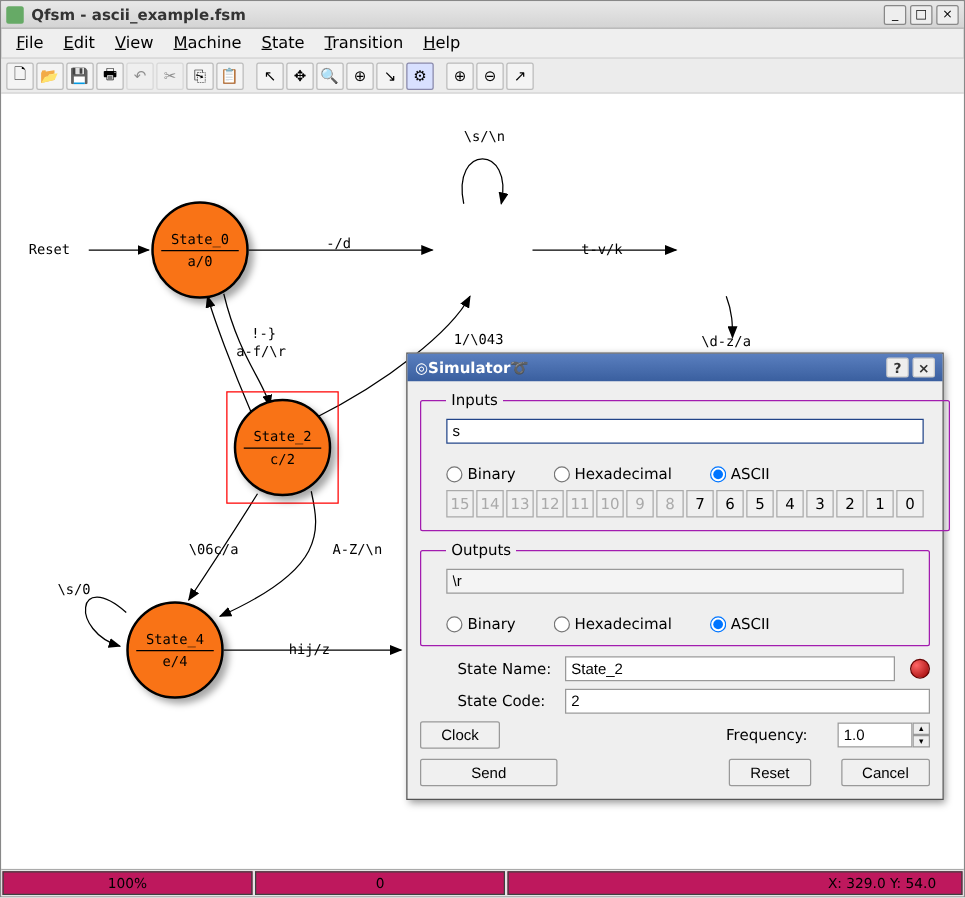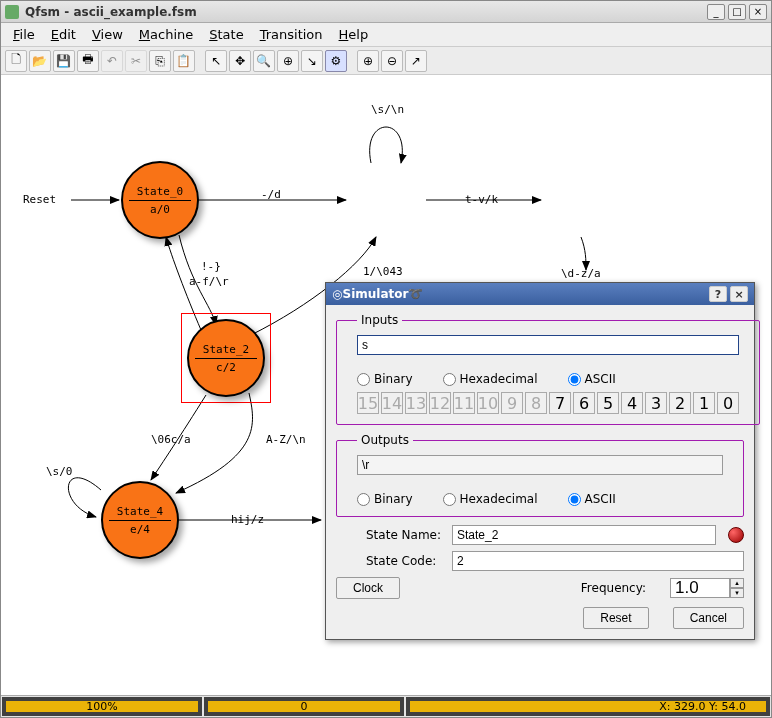--- a/index.html
+++ b/index.html
@@ -17,45 +17,45 @@
 .tool.disabled { opacity: .4; }
 .tool.sep { width: 6px; border: none; background: transparent; }
 .tool.active { background: #d8e0ff; border-color: #88a; }
 .canvas { flex: 1; background: #fff; position: relative; overflow: hidden; }
 .state { position: absolute; width: 78px; height: 78px; border: 2px solid #000; border-radius: 50%; background: #f97316; box-shadow: 4px 4px 6px rgba(0,0,0,.35); display: flex; flex-direction: column; align-items: center; justify-content: center; font-family: monospace; font-size: 11px; }
 .state .nm { border-bottom: 1px solid #000; padding: 0 8px 2px; }
 .state .out { padding-top: 2px; }
 .selbox { position: absolute; border: 1px solid red; }
 .tlabel { position: absolute; font-family: monospace; font-size: 11px; color: #000; }
 .statusbar { height: 22px; border-top: 1px solid #aaa; display: flex; background: #e4e4e4; }
-.stat { border: 4px solid #404040; background: #eab308; padding: 2px 8px; font-size: 11px; margin: 1px; display: flex; align-items: center; justify-content: center; }
+.stat { border: 1px solid #404040; background: #be185d; padding: 2px 8px; font-size: 11px; margin: 1px; display: flex; align-items: center; justify-content: center; }
 .stat.s1 { width: 200px; } .stat.s2 { width: 200px; } .stat.s3 { flex: 1; justify-content: flex-end; padding-right: 20px; }
 svg.edges { position: absolute; inset: 0; width: 100%; height: 100%; pointer-events: none; }
 .dialog { position: absolute; left: 325px; top: 282px; width: 430px; background: #efefef; border: 1px solid #555; box-shadow: 2px 2px 6px rgba(0,0,0,.4); }
 .dlg-title { background: linear-gradient(#5a7fbf,#3a5f9f); color: #fff; height: 22px; display: flex; align-items: center; padding: 0 6px; font-size: 12px; font-weight: bold; }
 .dlg-title .spacer { flex: 1; }
 .dlg-title .dbtn { width: 18px; height: 16px; border: 1px solid #ccc; background: #eee; color: #333; margin-left: 3px; display: flex; align-items: center; justify-content: center; font-size: 11px; border-radius: 2px; }
 .dlg-body { padding: 8px 10px 10px; }
 fieldset { border: 1px solid #a21caf; border-radius: 2px; margin-bottom: 8px; padding: 8px 20px 10px; }
 legend { font-size: 12px; padding: 0 4px; }
 .txtfield { width: 100%; border: 1px solid #999; background: #fff; height: 20px; padding: 2px 4px; font-size: 12px; }
 .txtfield.readonly { background: #f4f4f4; }
 .radio-row { display: flex; gap: 30px; margin-top: 17px; font-size: 12px; align-items: center; }
 .radio-row label { display: flex; align-items: center; gap: 4px; }
 .bits { display: flex; gap: 2px; margin-top: 6px; }
-.bit { width: 22px; height: 22px; border: 1px solid #aaa; background: #f0f0f0; font-size: 16px; display: flex; align-items: center; justify-content: center; }
+.bit { width: 22px; height: 22px; border: 1px solid #aaa; background: #f0f0f0; font-size: 12px; display: flex; align-items: center; justify-content: center; }
 .bit.dis { color: #aaa; }
 .row { display: flex; align-items: center; gap: 6px; margin-bottom: 6px; font-size: 12px; }
 .row label { width: 80px; margin-left: 30px; }
 .row input[type=text] { flex: 1; border: 1px solid #999; background: #fff; height: 20px; padding: 2px 4px; font-size: 12px; }
 .led { width: 16px; height: 16px; border-radius: 50%; background: radial-gradient(circle at 30% 30%, #f66, #900); border: 1px solid #600; margin-left: 6px; }
 .btn { border: 1px solid #999; background: #f0f0f0; padding: 3px 16px; font-size: 12px; border-radius: 2px; }
 .btnrow { display: flex; gap: 24px; align-items: center; }
 .spin { display: flex; align-items: center; }
-.spin input { width: 60px; border: 1px solid #999; height: 20px; padding: 2px 4px; font-size: 17px; }
+.spin input { width: 60px; border: 1px solid #999; height: 20px; padding: 2px 4px; font-size: 12px; }
 .spin .spbtns { display: flex; flex-direction: column; }
 .spin .spbtns div { width: 14px; height: 10px; border: 1px solid #999; background: #eee; font-size: 7px; display: flex; align-items: center; justify-content: center; }
 </style>
 </head>
 <body>
 
 <div class="window">
   <div class="titlebar">
     <div class="ticon"></div>
     <div class="title">Qfsm - ascii_example.fsm</div>
@@ -239,18 +239,19 @@
       <span>Frequency:</span>
       <div class="spin">
         <input value="1.0" style="">
         <div class="spbtns">
             <div>▴</div>
             <div>▾</div>
           </div>
       </div>
     </div>
     <div class="btnrow">
+      <button class="btn" style="width:110px">Send</button>
       <span style="flex:1"></span>
       <button class="btn">Reset</button>
       <button class="btn">Cancel</button>
     </div>
   </div>
 </div>
 
 </body></html>

